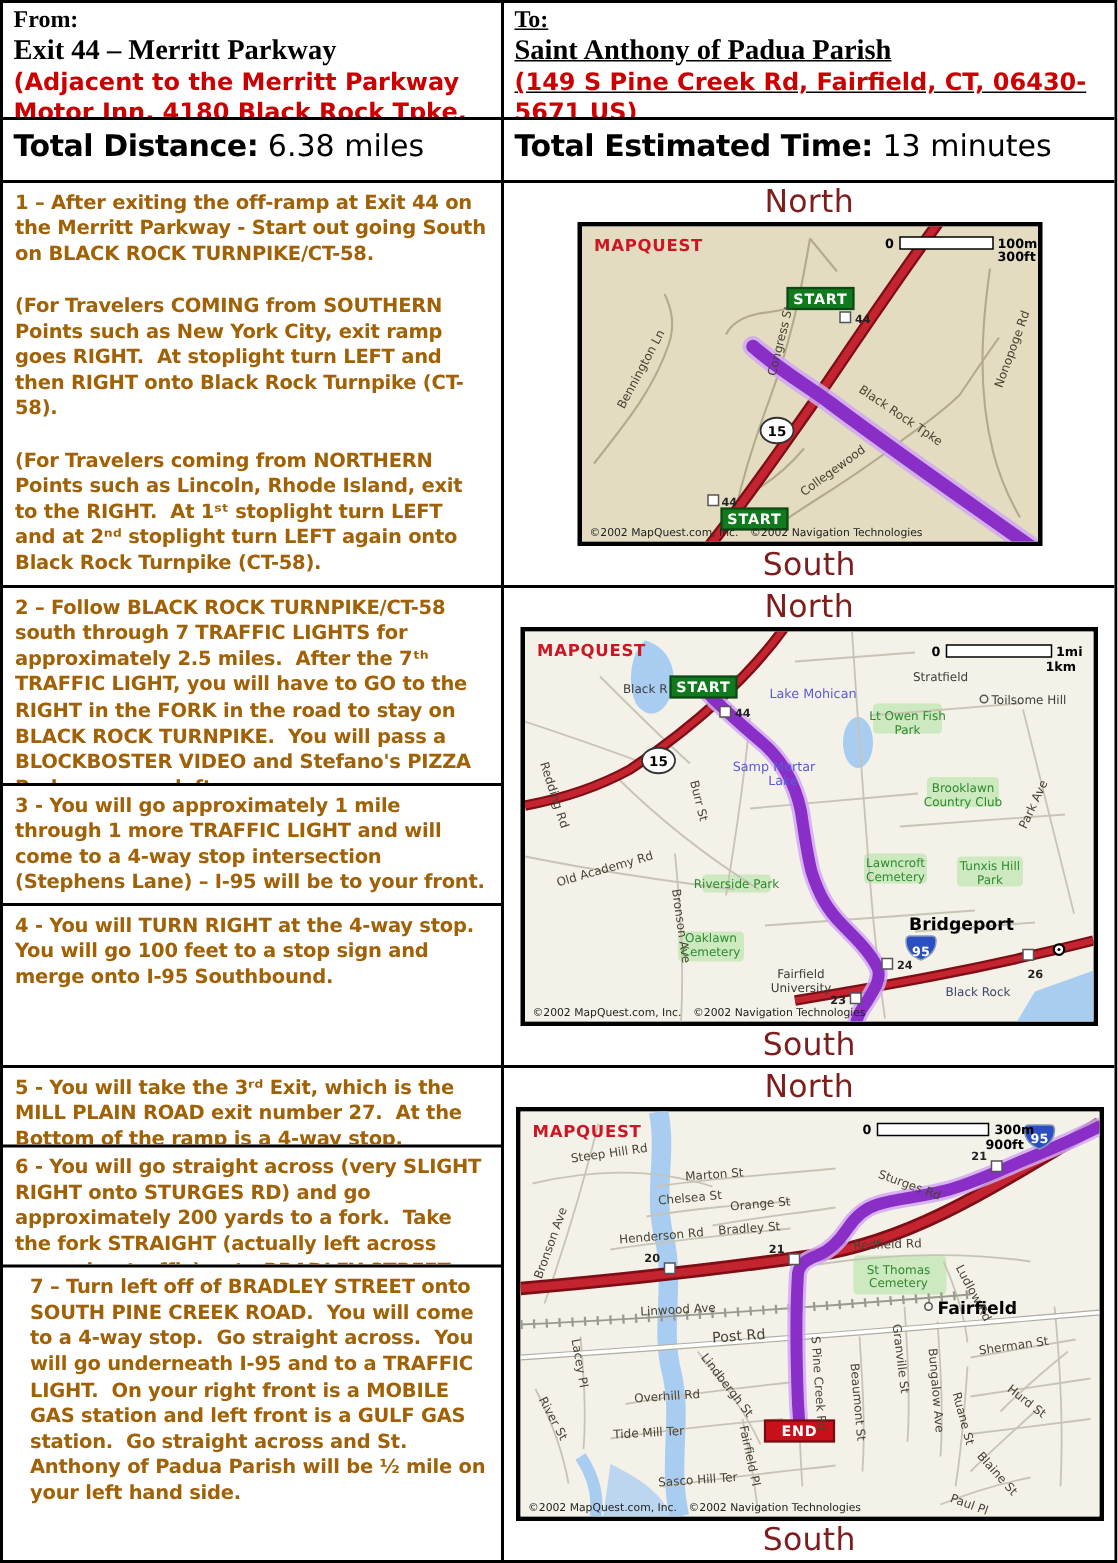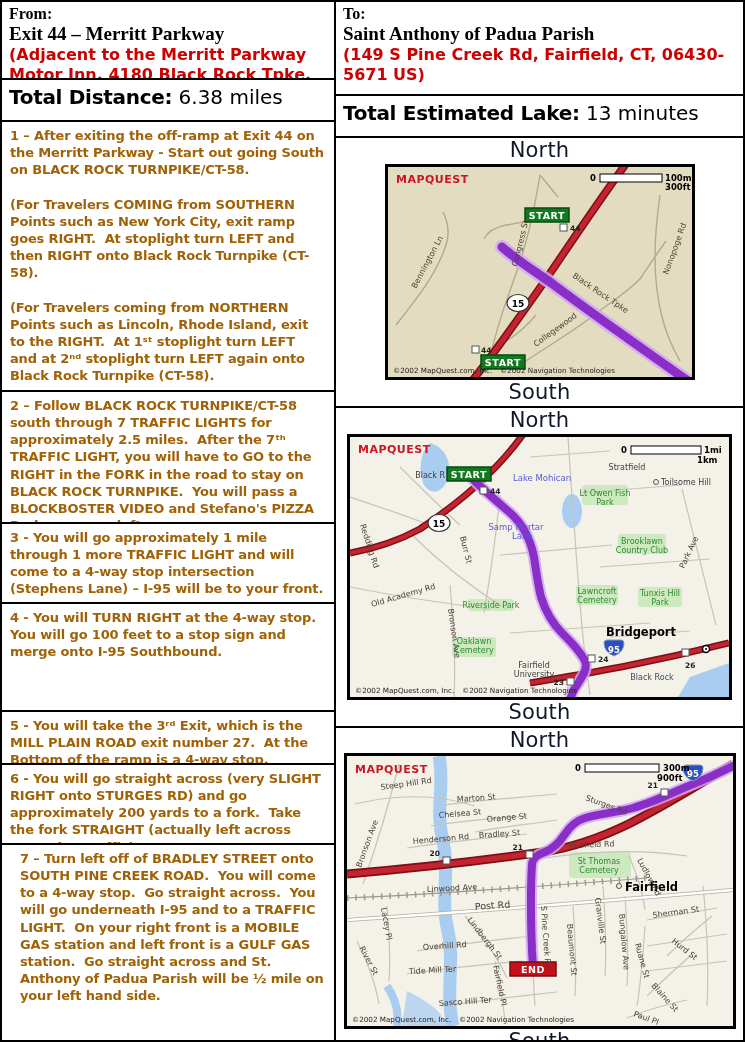--- a/index.html
+++ b/index.html
@@ -14,21 +14,21 @@
   .hdr-label { font-family:"Liberation Serif", serif; font-weight:bold; font-size:16px; line-height:1.1; }
   .hdr-title { font-family:"Liberation Serif", serif; font-weight:bold; font-size:19px; line-height:1.15; }
   .hdr-address { color:#cc0000; font-weight:bold; font-size:16px; line-height:1.25; margin-top:1px; }
 
   .totals-cell { padding:5px 7px; font-size:20px; white-space:nowrap; }
   .totals-cell b { letter-spacing:-0.3px; }
 
   .step { padding:5px 8px; font-size:13px; font-weight:bold; line-height:1.32; letter-spacing:-0.15px; white-space:pre-wrap; color:#a16207; }
 
   .map-band { display:flex; flex-direction:column; align-items:center; }
-  .compass { font-size:21px; height:26px; line-height:25px; color:#0f172a; letter-spacing:0.2px; }
+  .compass { font-size:21px; height:26px; line-height:25px; color:#7f1d1d; letter-spacing:0.2px; }
   .map-frame { border:3px solid #000; line-height:0; background:#fff; }
 
   svg text { font-family:"DejaVu Sans", sans-serif; }
   .st-lbl { font-size:8px; fill:#4a4334; }
   .st-lbl2 { font-size:8px; fill:#3c3c3c; }
   .park-lbl { font-size:8px; fill:#2f8a2f; }
   .water-lbl { font-size:8.5px; fill:#5b5bd6; }
   .bold-lbl { font-size:11.5px; font-weight:bold; fill:#000; }
   .marker-lbl { font-size:7.5px; font-weight:bold; fill:#222; }
   .logo-lbl { font-size:11px; font-weight:bold; fill:#cc1624; letter-spacing:0.5px; }
@@ -60,27 +60,27 @@
 (For Travelers coming from NORTHERN Points such as Lincoln, Rhode Island, exit to the RIGHT.  At 1ˢᵗ stoplight turn LEFT and at 2ⁿᵈ stoplight turn LEFT again onto Black Rock Turnpike (CT-58).</div>
     <div class="cell step" style="height:132px;">2 – Follow BLACK ROCK TURNPIKE/CT-58 south through 7 TRAFFIC LIGHTS for approximately 2.5 miles.  After the 7ᵗʰ TRAFFIC LIGHT, you will have to GO to the RIGHT in the FORK in the road to stay on BLACK ROCK TURNPIKE.  You will pass a BLOCKBOSTER VIDEO and Stefano's PIZZA Parlor on your left.</div>
     <div class="cell step" style="height:80px;">3 - You will go approximately 1 mile through 1 more TRAFFIC LIGHT and will come to a 4-way stop intersection (Stephens Lane) – I-95 will be to your front.</div>
     <div class="cell step" style="height:108px;">4 - You will TURN RIGHT at the 4-way stop.  You will go 100 feet to a stop sign and merge onto I-95 Southbound.</div>
     <div class="cell step" style="height:53px;">5 - You will take the 3ʳᵈ Exit, which is the MILL PLAIN ROAD exit number 27.  At the Bottom of the ramp is a 4-way stop.</div>
     <div class="cell step" style="height:80px;">6 - You will go straight across (very SLIGHT RIGHT onto STURGES RD) and go approximately 200 yards to a fork.  Take the fork STRAIGHT (actually left across oncoming traffic) onto BRADLEY STREET.</div>
     <div class="cell step last" style="flex:1;padding-left:18px;">7 – Turn left off of BRADLEY STREET onto SOUTH PINE CREEK ROAD.  You will come to a 4-way stop.  Go straight across.  You will go underneath I-95 and to a TRAFFIC LIGHT.  On your right front is a MOBILE GAS station and left front is a GULF GAS station.  Go straight across and St. Anthony of Padua Parish will be ½ mile on your left hand side.</div>
   </div>
 
   <div class="col-right">
-    <div class="cell hdr-cell" style="height:94px;">
+    <div class="cell hdr-cell" style="height:78px;text-decoration:underline;">
       <div class="hdr-label">To:</div>
       <div class="hdr-title">Saint Anthony of Padua Parish</div>
       <div class="hdr-address">(149 S Pine Creek Rd, Fairfield, CT, 06430-5671 US)</div>
     </div>
     <div class="cell totals-cell" style="height:42px;">
-      <b>Total Estimated Lake:</b>
+      <b>Total Estimated Time:</b>
       <span>13 minutes</span>
     </div>
 
     <div class="cell map-band" style="height:270px;">
       <div class="compass">North</div>
       <div class="map-frame">
         <svg width="304" height="210" viewBox="0 0 304 210">
           <rect x="0" y="0" width="304" height="210" fill="#e3dcc0"></rect>
           <g fill="none" stroke="#b3aa8c" stroke-width="1.4">
             <path d="M8,158 C30,130 48,108 58,78 C62,66 60,55 55,45"></path>

